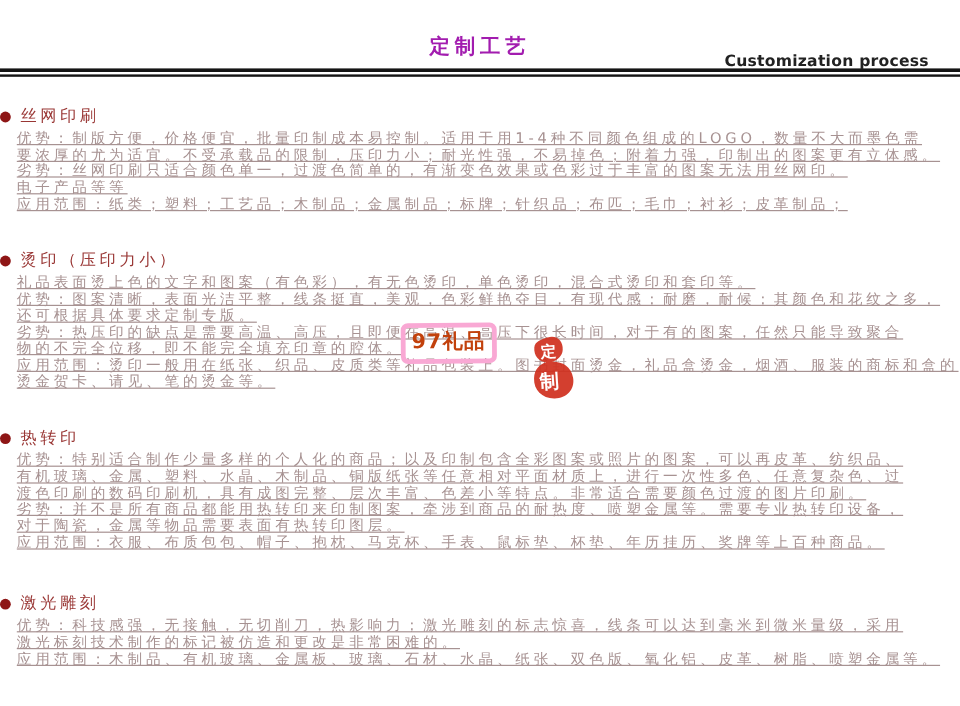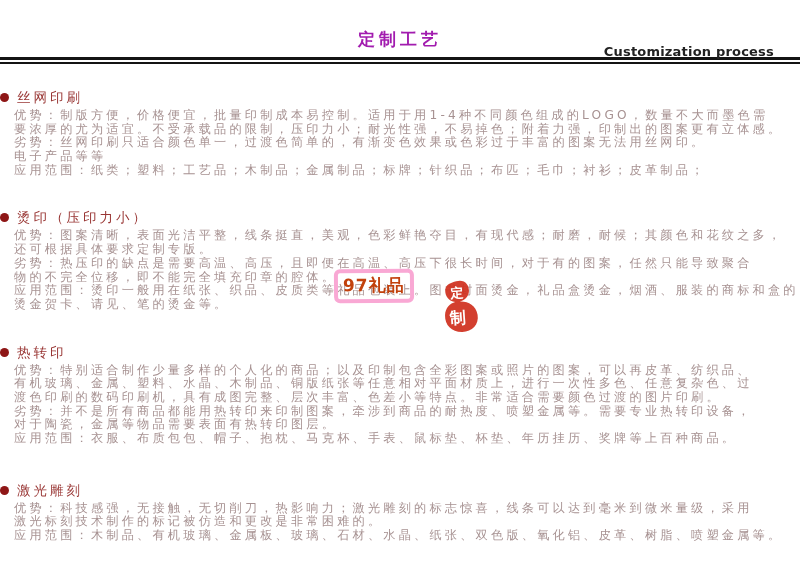--- a/index.html
+++ b/index.html
@@ -32,21 +32,21 @@
     margin-right:8px;flex:0 0 auto;
   }
   .sec-title{
     color:#993634;font-size:13.5px;letter-spacing:3px;line-height:15px;
   }
   .sec-body{
     margin-left:14px;margin-top:4px;
     color:#a79292;font-size:12.2px;line-height:13.7px;letter-spacing:3.2px;
     white-space:nowrap;
   }
-  .line{height:13.7px;overflow:visible;}
+  .line{height:13.7px;overflow:visible;text-decoration:underline;}
   
   .watermark-box{
     position:absolute;left:334px;top:269px;z-index:6;
     border:4px solid #f9a8d4;border-radius:6px;
     padding:0 5px;height:26px;line-height:25px;
     color:#c2410c;font-size:17px;font-weight:bold;letter-spacing:1px;
     transform:rotate(-0.5deg);background:transparent;
   }
   .seal{position:absolute;left:437px;top:279px;z-index:7;transform:rotate(-4deg);}
 </style>
@@ -74,20 +74,21 @@
       <div class="line">应用范围：纸类；塑料；工艺品；木制品；金属制品；标牌；针织品；布匹；毛巾；衬衫；皮革制品；</div>
     </div>
   </div>
 
   <div class="section">
     <div class="sec-title-row">
       <span class="bullet"></span>
       <span class="sec-title">烫印（压印力小）</span>
     </div>
     <div class="sec-body">
+      <div class="line">礼品表面烫上色的文字和图案（有色彩），有无色烫印，单色烫印，混合式烫印和套印等。</div>
       <div class="line">优势：图案清晰，表面光洁平整，线条挺直，美观，色彩鲜艳夺目，有现代感；耐磨，耐候；其颜色和花纹之多，</div>
       <div class="line">还可根据具体要求定制专版。</div>
       <div class="line">劣势：热压印的缺点是需要高温、高压，且即便在高温、高压下很长时间，对于有的图案，任然只能导致聚合</div>
       <div class="line">物的不完全位移，即不能完全填充印章的腔体。</div>
       <div class="line">应用范围：烫印一般用在纸张、织品、皮质类等礼品包装上。图书封面烫金，礼品盒烫金，烟酒、服装的商标和盒的</div>
       <div class="line">烫金贺卡、请见、笔的烫金等。</div>
     </div>
   </div>
 
   <div class="section">

